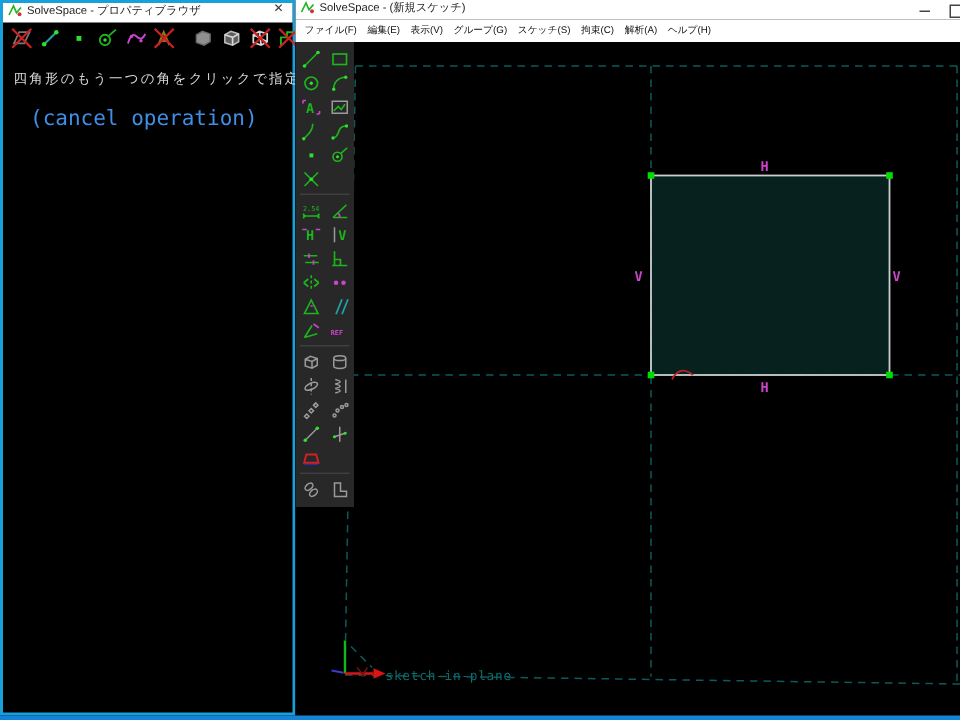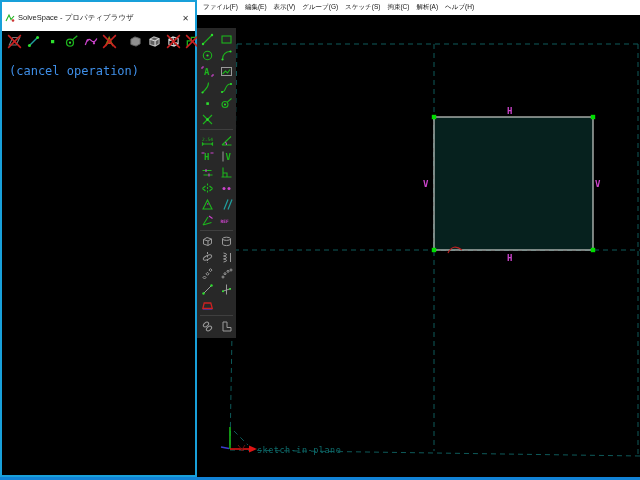--- a/index.html
+++ b/index.html
@@ -1,35 +1,35 @@
 <!DOCTYPE html>
 <html><head>
 <meta charset="utf-8">
 <style>
   html,body{margin:0;padding:0}
   body{width:640px;height:480px;overflow:hidden;background:#000;font-family:"Liberation Sans",sans-serif;position:relative}
   .win{position:absolute;box-sizing:border-box}
   #leftwin{left:0;top:0;width:197px;height:477px;border:2px solid #18a0da;background:#000}
   #rightwin{left:197px;top:0;width:443px;height:477px;background:#000}
-  .titlebar{height:13px;background:#fff;display:flex;align-items:flex-end;font-size:7.5px;color:#222;padding:8px 3px;gap:3px;position:relative;overflow:hidden}
+  .titlebar{height:13px;background:#fff;display:flex;align-items:flex-start;font-size:7.5px;color:#222;padding:0 3px;gap:3px;position:relative;overflow:hidden}
   .titlebar .title{white-space:nowrap}
   .close-btn{margin-left:auto;font-size:8px;line-height:8px;color:#333;padding-right:3px;cursor:default}
   .min-btn{position:absolute;right:20px;top:7px;width:7px;height:1px;background:#444}
   .max-btn{position:absolute;right:-4px;top:3px;width:9px;height:7px;border:1px solid #444;background:#fff}
   .menubar{height:15px;background:#fff;display:flex;align-items:center;font-size:6.5px;color:#111;gap:7px;padding-left:6px;white-space:nowrap}
   .menubar span{cursor:default}
   
   .lw-header{font-family:"DejaVu Sans Mono",monospace;font-size:8px;color:#bfa00a;padding:4px 0 3px 27px;white-space:nowrap}
   .lw-toolbar{display:flex;align-items:center;height:21px;padding-left:4px;gap:2px}
   .lw-cell{width:17px;height:17px;position:relative;flex:0 0 auto}
   .lw-cell svg{position:absolute;left:1px;top:1px}
   .lw-gap{width:5px;flex:0 0 auto}
   .lw-sep{width:1px;height:13px;background:#777;margin:0 3px;flex:0 0 auto}
   .lw-msg{font-family:"DejaVu Sans Mono",monospace;font-size:9px;color:#d8d8d8;letter-spacing:1.5px;padding:10px 2px 0 7px;white-space:nowrap}
-  .lw-cancel{font-family:"DejaVu Sans Mono",monospace;font-size:12px;color:#3f8fe8;padding:12px 4px 0 7px}
+  .lw-cancel{font-family:"DejaVu Sans Mono",monospace;font-size:14px;color:#3f8fe8;padding:12px 4px 0 18px}
   
   .canvas{position:absolute;left:0;top:28px;width:443px;height:449px;background:#000;overflow:hidden}
   svg.scene{position:absolute;left:0;top:0;z-index:1}
   .toolbar{position:absolute;left:0;top:0;width:39px;background:#282828;padding:3px 0 4px 0;display:flex;flex-direction:column;align-items:center;z-index:2}
   .tb-row{display:flex;gap:4px;height:16px;align-items:center}
   .tb-cell{width:15px;height:14px;display:flex;align-items:center;justify-content:center}
   .tb-sep{width:33px;height:1px;background:#3f3f3f;margin:2px 0}
   
   .sg{stroke:#1db51d;fill:none;stroke-width:1.1}
   .sd{fill:#2ee02e;stroke:none}
@@ -122,24 +122,34 @@
           <path d="M1,1 L12,12 M12,1 L1,12" class="sr"></path>
         </svg>
     </span>
     <span class="lw-sep"></span>
     <span class="lw-cell">
       <svg width="15" height="15" viewBox="0 0 13 13">
           <path d="M3.5,3 H8.5 L10.5,5 V10 H5.5 L3.5,8 Z M3.5,3 L5.5,5 H10.5 M5.5,5 V10" class="sw"></path>
         </svg>
     </span>
   </div>
+  <div class="lw-msg">四角形のもう一つの角をクリックで指定</div>
   <div class="lw-cancel">(cancel operation)</div>
 </div>
 
 <div class="win" id="rightwin">
+  <div class="titlebar">
+    <svg width="10" height="10" viewBox="0 0 10 10">
+      <path d="M1,8 L4,2 L6,6.5 L9,3" class="sg"></path>
+        <circle cx="8" cy="7.5" r="1.3" fill="#cc3333"></circle>
+    </svg>
+    <span class="title">SolveSpace - (新規スケッチ)</span>
+    <span class="min-btn"></span>
+    <span class="max-btn"></span>
+  </div>
   <div class="menubar">
     <span>ファイル(F)</span>
     <span>編集(E)</span>
     <span>表示(V)</span>
     <span>グループ(G)</span>
     <span>スケッチ(S)</span>
     <span>拘束(C)</span>
     <span>解析(A)</span>
     <span>ヘルプ(H)</span>
   </div>

